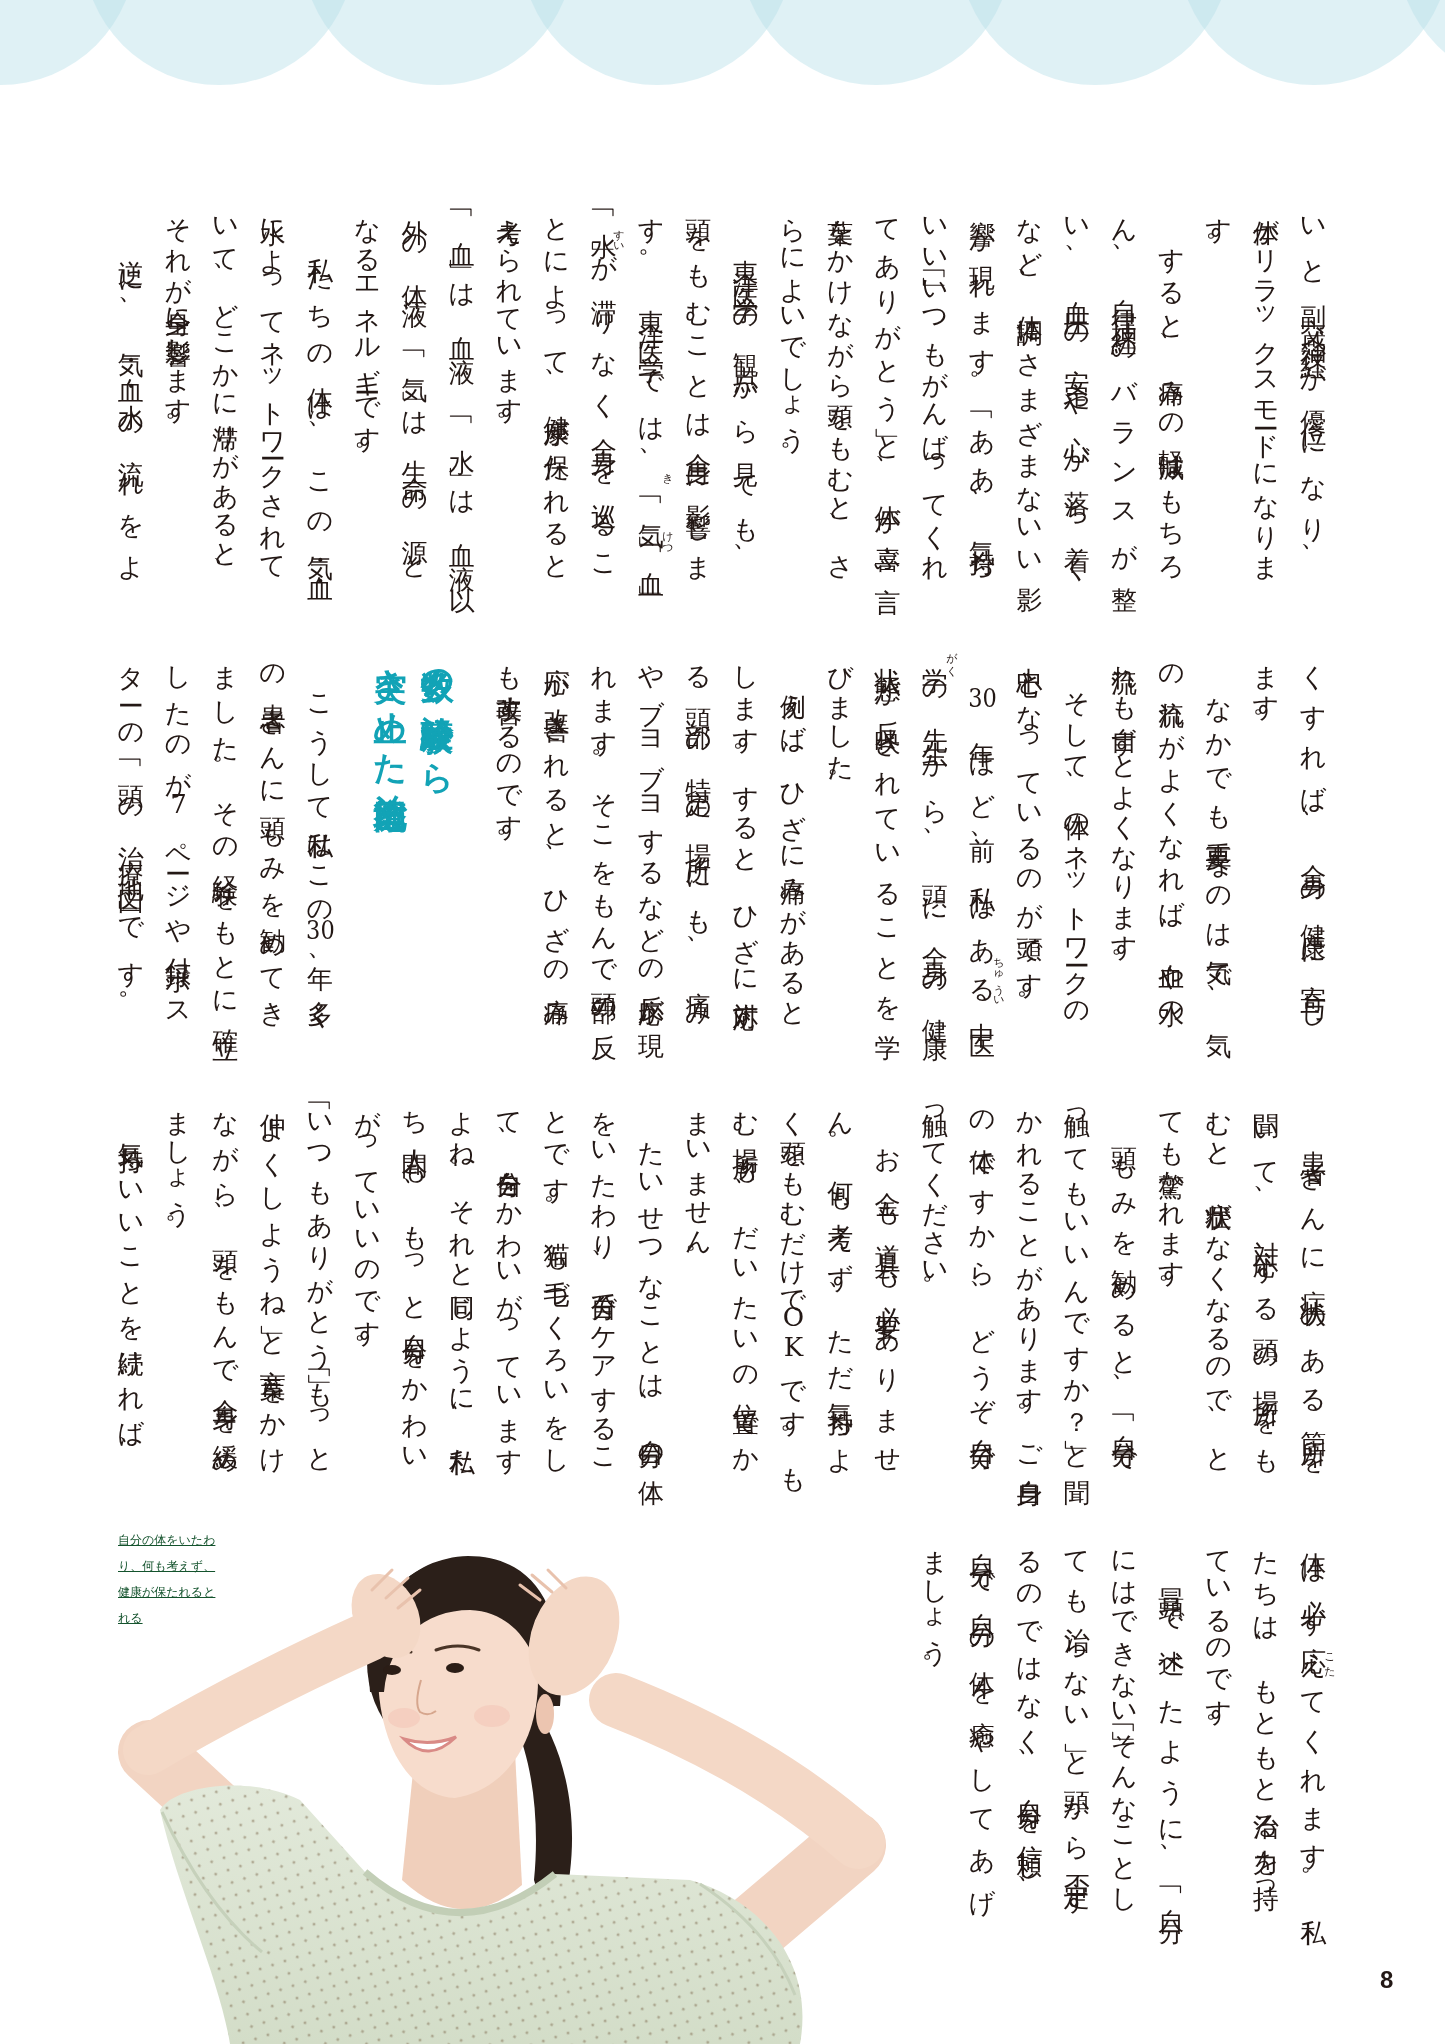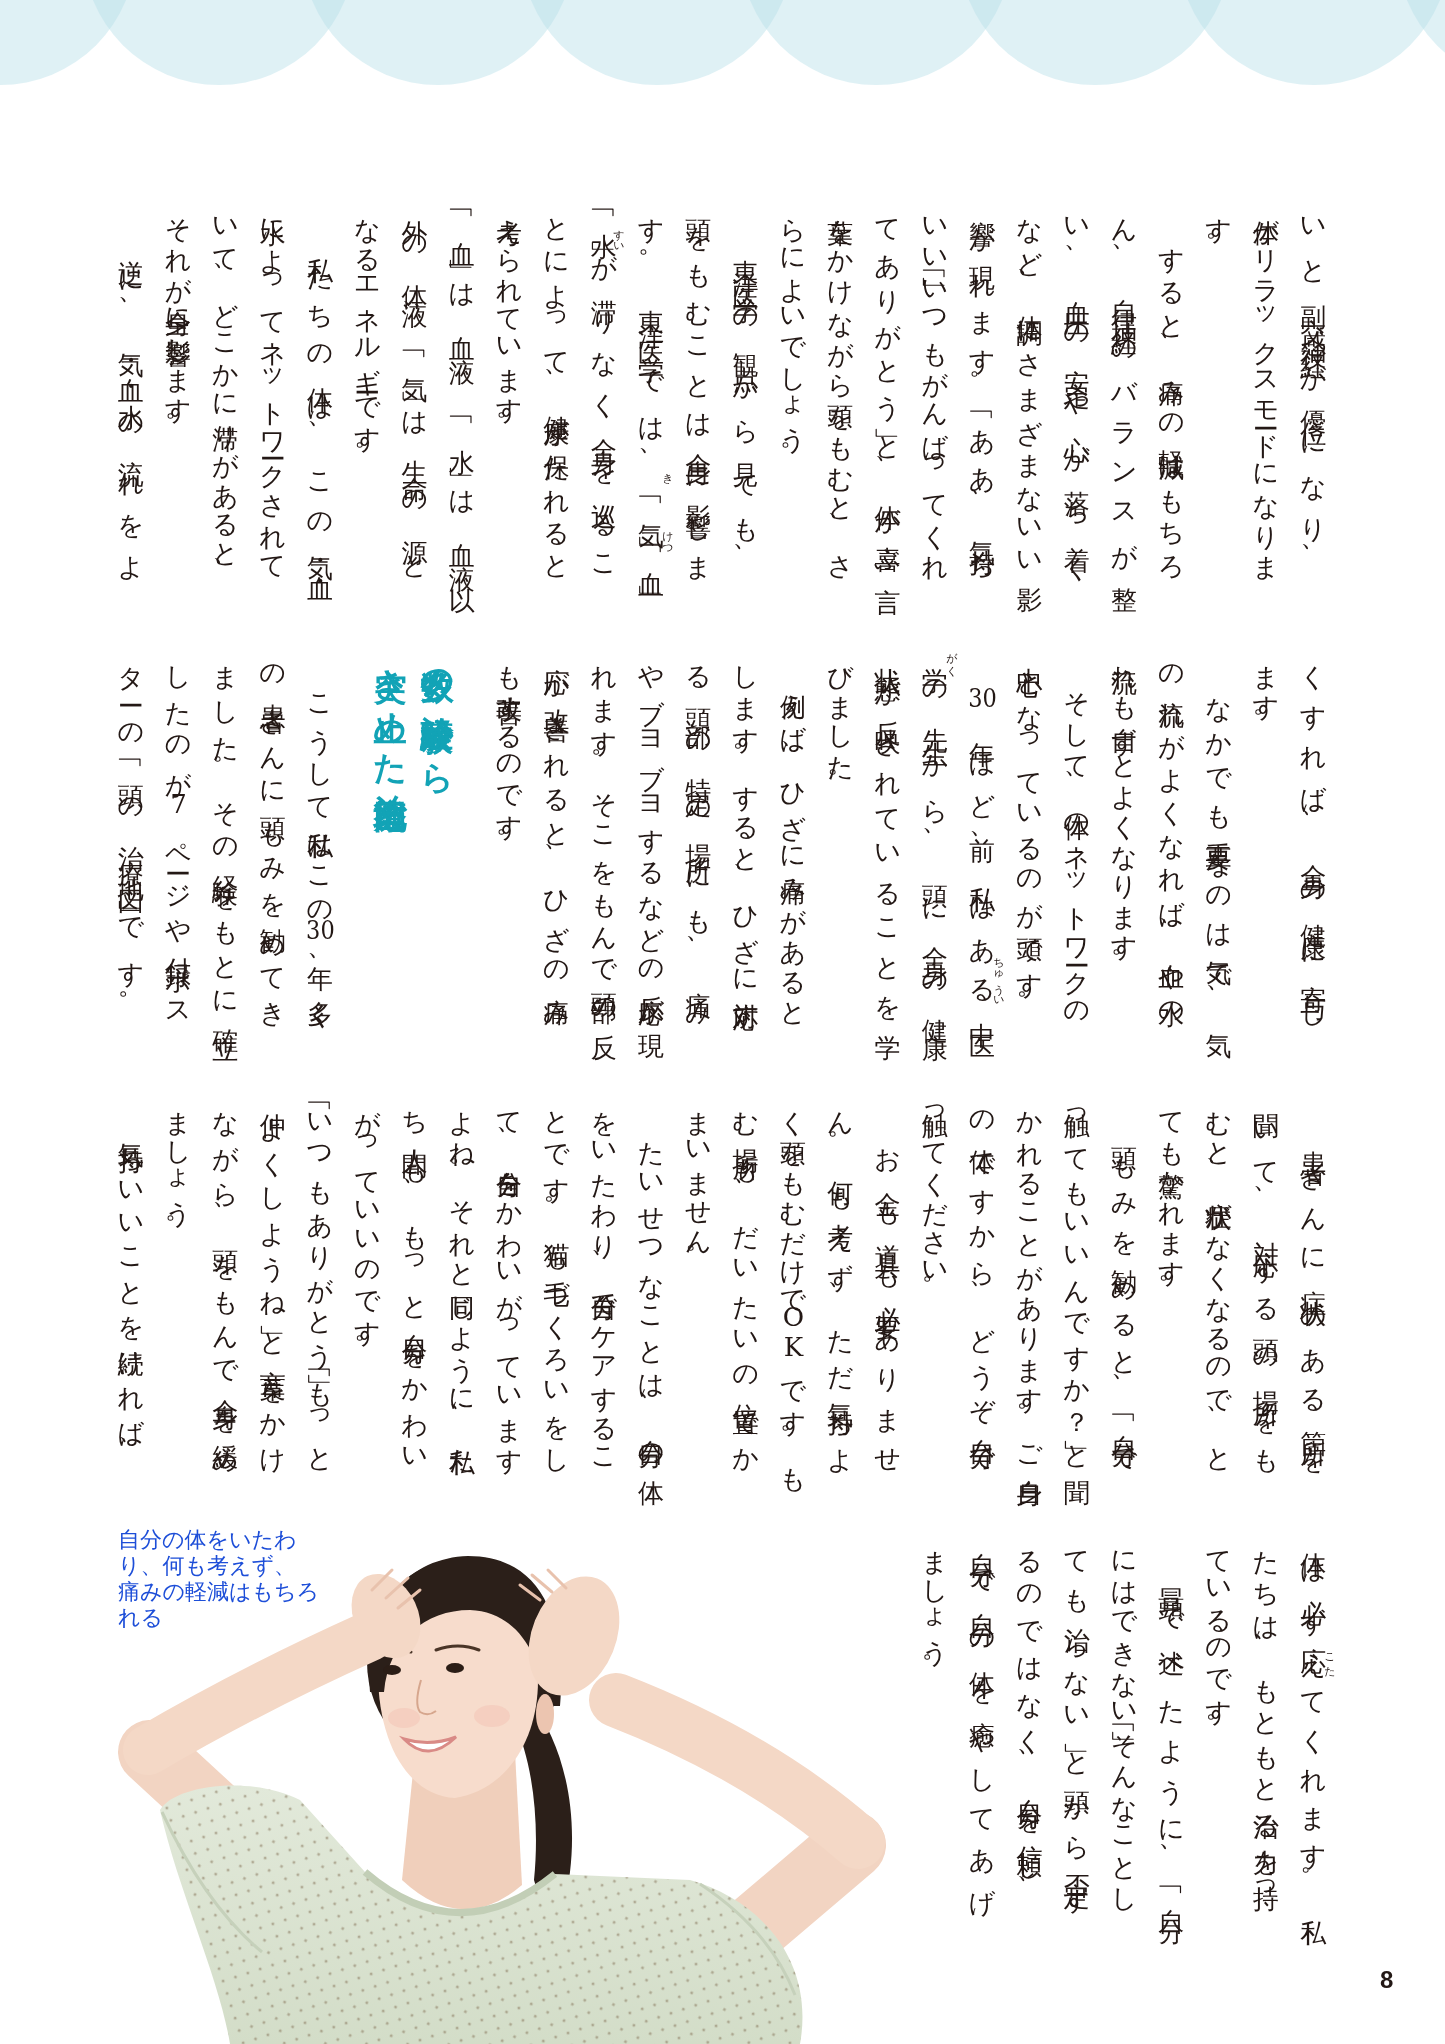--- a/index.html
+++ b/index.html
@@ -64,24 +64,25 @@
       color: #231815;
     }
 
     .photo { position: absolute; left: 0; top: 1540px; }
 
     .caption {
       position: absolute;
       left: 118px;
       top: 1527px;
       font-family: "DejaVu Sans", sans-serif;
-      font-size: 22px;
+      font-size: 12px;
       line-height: 26px;
-      color: #1d4ed8;
-      white-space: nowrap;
+      color: #14532d;
+      white-space: nowrap;
+      text-decoration: underline;
     }
 
     .page-num {
       position: absolute;
       left: 1380px;
       top: 1968px;
       font-family: "Liberation Sans", sans-serif;
       font-weight: bold;
       font-size: 24px;
       line-height: 24px;
@@ -257,18 +258,18 @@
     <path d="M300 1800 L365 1872 Q458 1952 555 1874 L690 1880 C760 1900 815 1960 800 2044 L230 2044 C220 1980 178 1890 160 1810 C175 1785 250 1775 300 1800 Z" fill="url(#blouseShade)"></path>
     <path d="M300 1800 L365 1872 Q458 1952 555 1874 L690 1880 C760 1900 815 1960 800 2044 L230 2044 C220 1980 178 1890 160 1810 C175 1785 250 1775 300 1800 Z" fill="url(#eyelet)" opacity="0.55"></path>
     <path d="M365 1872 Q458 1952 555 1874" stroke="#c2ceb6" stroke-width="7" fill="none"></path>
     <path d="M162 1812 Q205 1905 262 1952" stroke="#c6d1bb" stroke-width="3" fill="none"></path>
     <path d="M700 1884 Q770 1930 795 1995" stroke="#c6d1bb" stroke-width="3" fill="none"></path>
   </svg>
 
   <div class="caption">
     <div>自分の体をいたわ</div>
     <div>り、何も考えず、</div>
-    <div>痛みの軽減はもちろ</div>
+    <div>健康が保たれると</div>
     <div>れる</div>
   </div>
 
   <div class="page-num">8</div>
 </div>
 
 </body></html>

